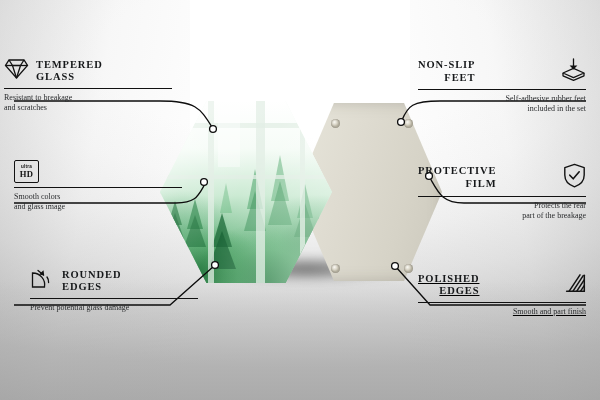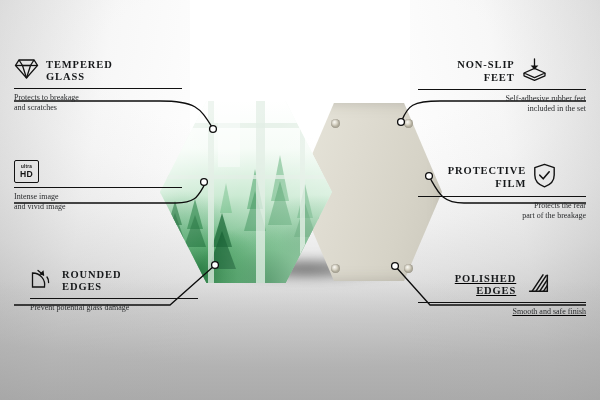--- a/index.html
+++ b/index.html
@@ -65,41 +65,41 @@
   .glass-sheen{position:absolute;inset:0;
     background:linear-gradient(118deg, rgba(255,255,255,.55) 0%, rgba(255,255,255,.12) 28%, rgba(255,255,255,0) 48%, rgba(255,255,255,.22) 72%, rgba(255,255,255,.48) 100%);}
   .foot{position:absolute;width:9px;height:9px;border-radius:50%;
     background:radial-gradient(50% 50% at 38% 34%, #fbfaf5 0%, #ddd9cc 55%, #b9b4a4 100%);
     box-shadow:inset 0 0 2px rgba(90,88,78,.65);}
 
   
   .callout{position:absolute;width:168px;}
   .co-head{display:flex;align-items:center;gap:7px;}
   .co-left .co-head{justify-content:flex-start;}
-  .co-right .co-head{justify-content:center;flex-direction:row;}
+  .co-right .co-head{justify-content:space-between;flex-direction:row;}
   .co-title{
     font-family:"Liberation Serif",serif;
     font-weight:700;font-size:10.5px;line-height:12.5px;
     letter-spacing:.9px;color:#16181a;text-transform:uppercase;
   }
   .co-left .co-title{text-align:left;}
   .co-right .co-title{text-align:right;}
   .rule{height:1px;background:#111;margin:4px 0 4px 0;width:100%;}
   .co-desc{
     font-family:"Liberation Serif",serif;
     font-size:8px;line-height:10px;color:#2a2c2e;
   }
   .co-left .co-desc{text-align:left;}
   .co-right .co-desc{text-align:right;}
   .ic{flex:0 0 auto;display:block;}
   
   .hdbox{width:23px;height:21px;border:1.4px solid #121212;border-radius:2px;
     display:flex;flex-direction:column;align-items:center;justify-content:center;line-height:1;}
   .hdbox .u{font-family:"Liberation Sans",sans-serif;font-size:4.6px;font-weight:700;letter-spacing:.2px;color:#121212;}
-  .hdbox .h{font-family:Liberation Sans, sans-serif;font-size:8.6px;font-weight:700;letter-spacing:.2px;color:#121212;margin-top:.5px;}
+  .hdbox .h{font-family:Liberation Serif, serif;font-size:8.6px;font-weight:700;letter-spacing:.2px;color:#121212;margin-top:.5px;}
 
   svg.leader{position:absolute;left:0;top:0;width:600px;height:400px;pointer-events:none;}
 </style>
 </head>
 <body>
 
 <div id="stage">
 
   <div class="vignette-l"></div>
   <div class="vignette-r"></div>
@@ -173,46 +173,46 @@
     <g fill="#ffffff" stroke="#0d0d0d" stroke-width="1.3">
       <circle cx="213" cy="129" r="3.4"></circle>
       <circle cx="204" cy="182" r="3.4"></circle>
       <circle cx="215" cy="265" r="3.4"></circle>
       <circle cx="401" cy="122" r="3.4"></circle>
       <circle cx="429" cy="176" r="3.4"></circle>
       <circle cx="395" cy="266" r="3.4"></circle>
     </g>
   </svg>
 
-  <div class="callout co-left" style="left:14px;top:58px;">
+  <div class="callout co-left" style="left:4px;top:58px;">
     <div class="co-head">
       <span class="ic">
         <svg width="25" height="22" viewBox="0 0 25 22" fill="none" stroke="#121212" stroke-width="1.3">
           <path d="M5,2 H20 L23.5,7.5 L12.5,20 L1.5,7.5 Z"></path>
           <path d="M1.5,7.5 H23.5"></path>
             <path d="M5,2 L8.5,7.5 L12.5,20"></path>
             <path d="M20,2 L16.5,7.5 L12.5,20"></path>
           <path d="M8.5,7.5 H16.5"></path>
         </svg>
       </span>
       <span class="co-title"><span>TEMPERED</span><br><span>GLASS</span></span>
     </div>
     <div class="rule"></div>
-    <div class="co-desc"><span>Protects to breakage</span><br><span>and scratches</span></div>
+    <div class="co-desc"><span>Resistant to breakage</span><br><span>and scratches</span></div>
   </div>
 
   <div class="callout co-left" style="left:14px;top:160px;">
     <div class="co-head">
       <span class="ic hdbox">
         <span class="u">ultra</span>
         <span class="h">HD</span>
       </span>
     </div>
     <div class="rule"></div>
-    <div class="co-desc"><span>Intense image</span><br><span>and vivid image</span></div>
+    <div class="co-desc"><span>Smooth colors</span><br><span>and glass image</span></div>
   </div>
 
   <div class="callout co-left" style="left:30px;top:268px;">
     <div class="co-head">
       <span class="ic">
         <svg width="25" height="22" viewBox="0 0 25 22" fill="none" stroke="#121212" stroke-width="1.3">
           <path d="M2.5,5 V19 H14.5 A12,12 0 0 0 2.5,5 Z"></path>
           <path d="M8,2.5 L13.5,7" stroke-linecap="round"></path>
           <path d="M13.5,2.2 L14.2,7.4 L9,6.6 Z" fill="#121212" stroke="none"></path>
           <path d="M17,9 A8.5,8.5 0 0 1 18.6,14.5" stroke-linecap="round"></path>
@@ -265,16 +265,16 @@
             <path d="M13.0,19.2 L23.2,3.6"></path>
             <path d="M16.8,19.2 L24.2,7.9"></path>
             <path d="M20.6,19.2 L24.2,13.7"></path>
           </g>
           <path d="M24.3,3.2 L24.3,19.3" stroke-width="1.5" stroke-linecap="round"></path>
           <path d="M6.6,19.3 L24.3,19.3" stroke-width="1.5" stroke-linecap="round"></path>
         </svg>
       </span>
     </div>
     <div class="rule"></div>
-    <div class="co-desc"><span>Smooth and safe finish</span></div>
+    <div class="co-desc"><span>Smooth and part finish</span></div>
   </div>
 
 </div>
 
 </body></html>

